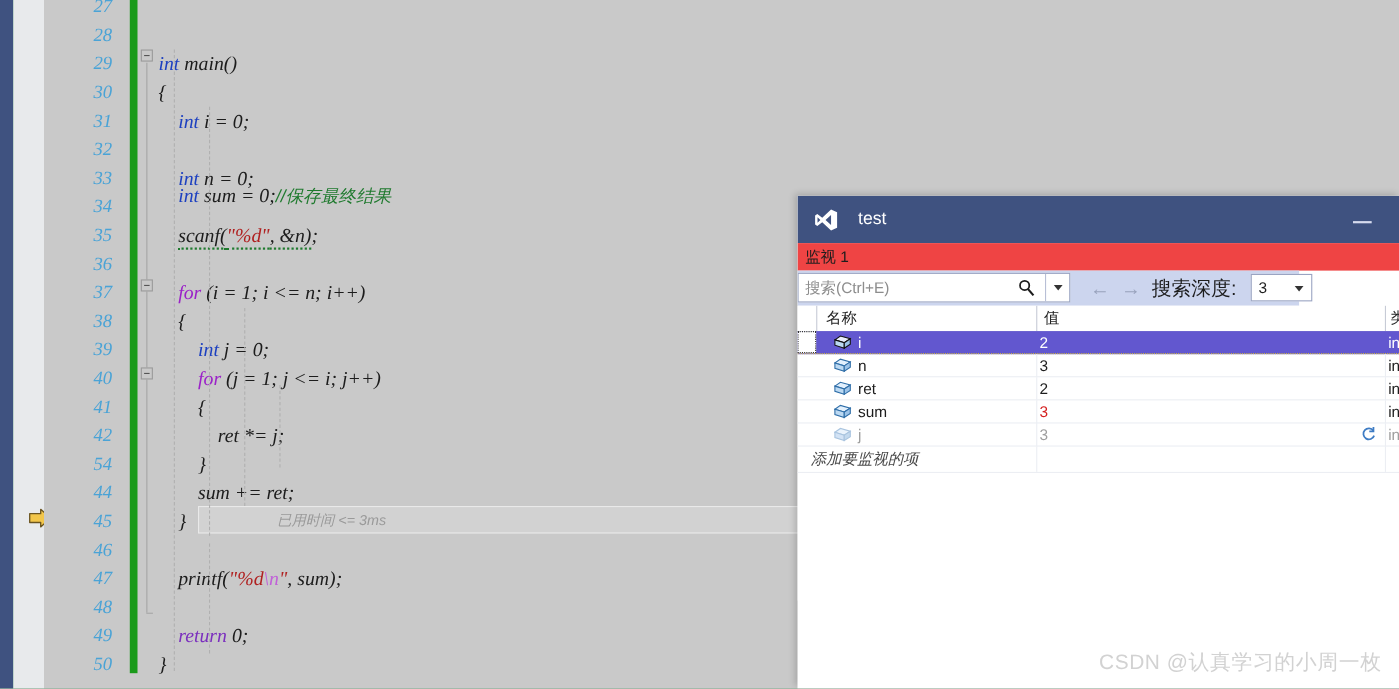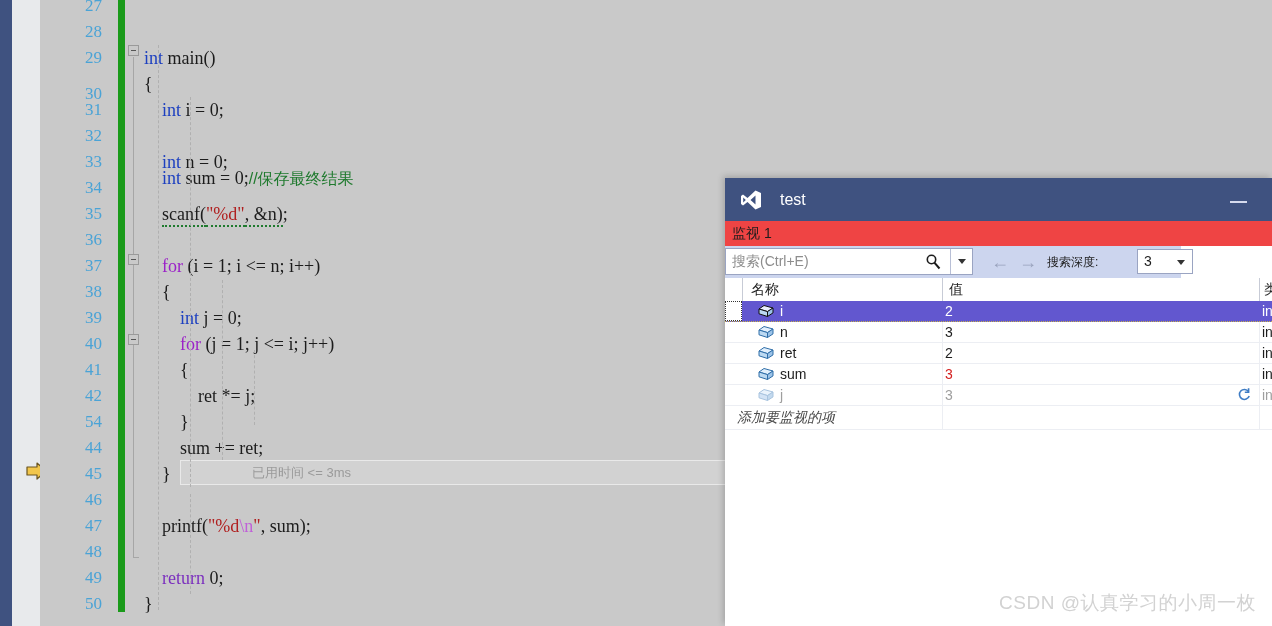--- a/index.html
+++ b/index.html
@@ -14,20 +14,21 @@
     overflow: hidden;
     font-family: "Liberation Sans", sans-serif;
   }
 
   
   #editor-root {
     position: absolute;
     left: 0; top: 0;
     width: 1272px; height: 626px;
     background: #15803d;
+    font-style: italic;
   }
   #vs-left-strip {
     position: absolute;
     left: 0; top: 0;
     width: 12px; height: 626px;
     background: #3f5280;
   }
   #breakpoint-gutter {
     position: absolute;
     left: 12px; top: 0;
@@ -251,21 +252,21 @@
     color: #99a3bd;
     font-size: 18px;
     line-height: 20px;
     text-align: center;
   }
   #nav-back { left: 264px; }
   #nav-fwd  { left: 292px; }
   #search-depth-label {
     position: absolute;
     left: 322px; top: 6px;
-    font-size: 12px;
+    font-size: 18px;
     color: #1d1d1d;
     line-height: 20px;
   }
   #search-depth-select {
     position: absolute;
     left: 412px; top: 3px;
     width: 56px; height: 25px;
     background: #ffffff;
     border: 1px solid #9aa4c2;
     box-sizing: border-box;
@@ -410,21 +411,21 @@
       </svg>
     </div>
   </div>
 
   <div id="code-surface">
 
     <div id="line-number-col">
         <div class="line-number" style="top: -7px;">27</div>
         <div class="line-number" style="top: 19px;">28</div>
         <div class="line-number" style="top: 45px;">29</div>
-        <div class="line-number" style="top: 81px;">30</div>
+        <div class="line-number" style="top: 71px;">30</div>
         <div class="line-number" style="top: 97px;">31</div>
         <div class="line-number" style="top: 123px;">32</div>
         <div class="line-number" style="top: 149px; padding-left: 28px;">33</div>
         <div class="line-number" style="top: 175px;">34</div>
         <div class="line-number" style="top: 201px;">35</div>
         <div class="line-number" style="top: 227px;">36</div>
         <div class="line-number" style="top: 253px;">37</div>
         <div class="line-number" style="top: 279px;">38</div>
         <div class="line-number" style="top: 305px;">39</div>
         <div class="line-number" style="top: 331px;">40</div>

